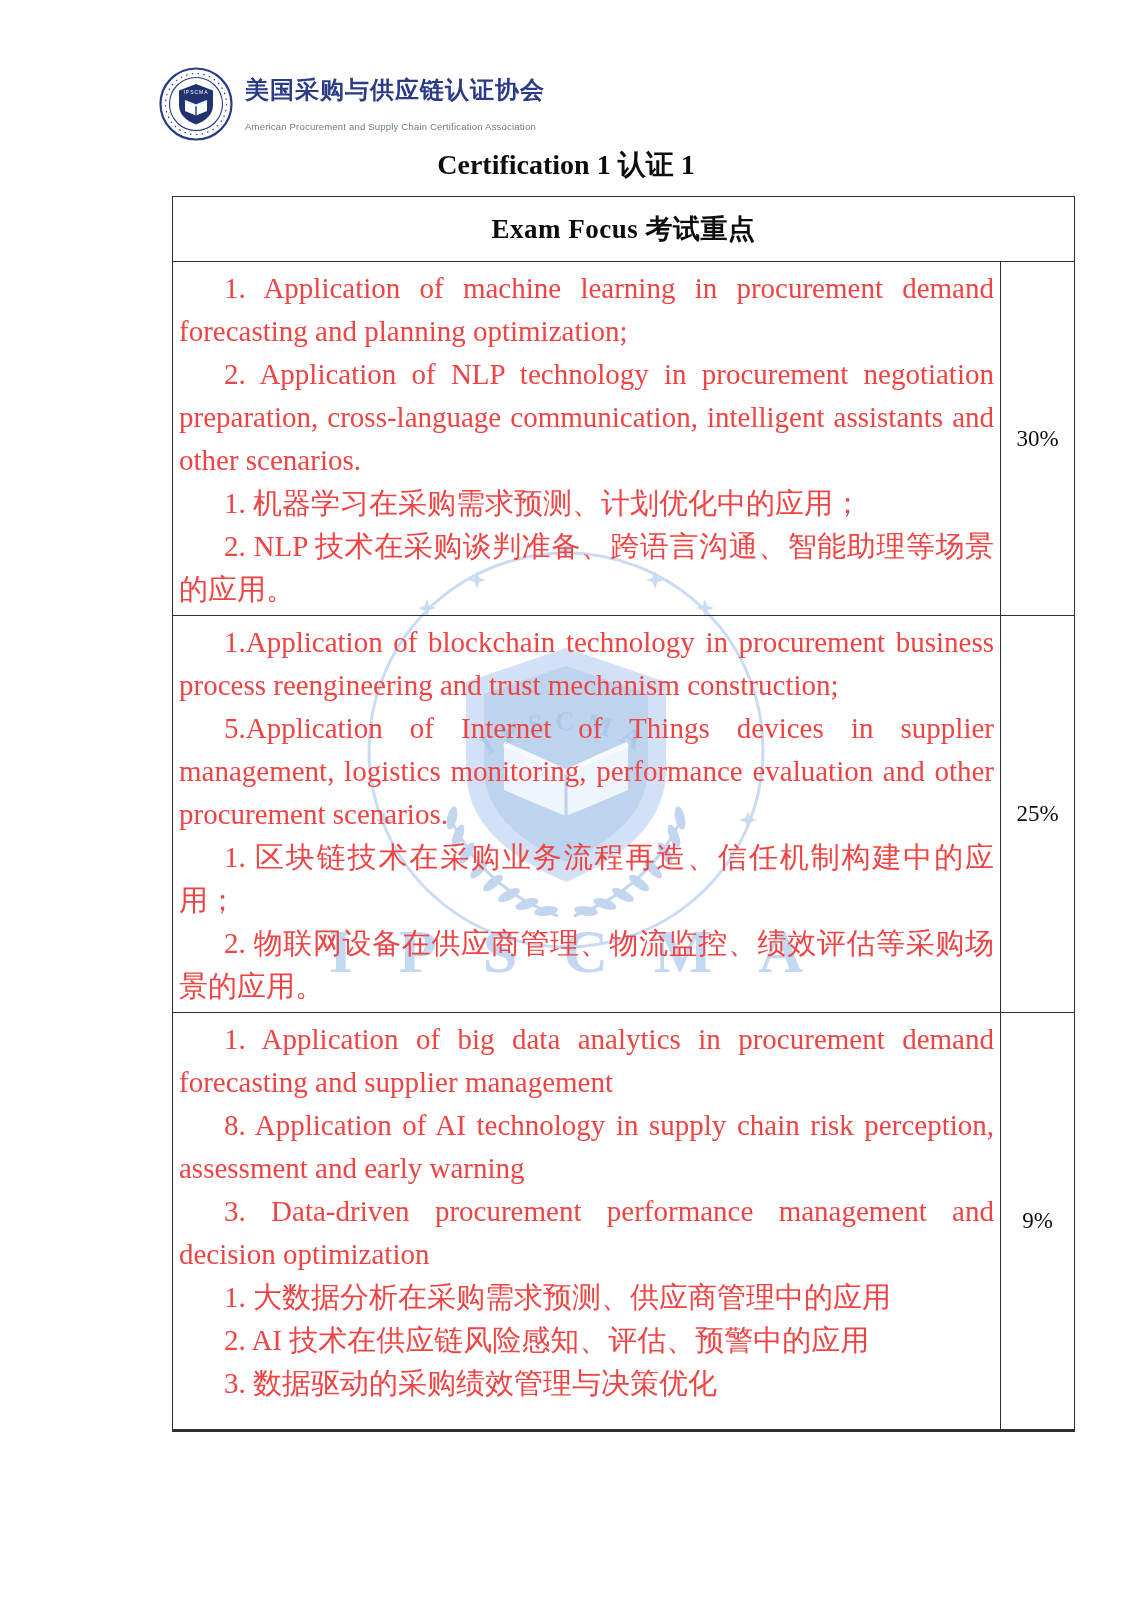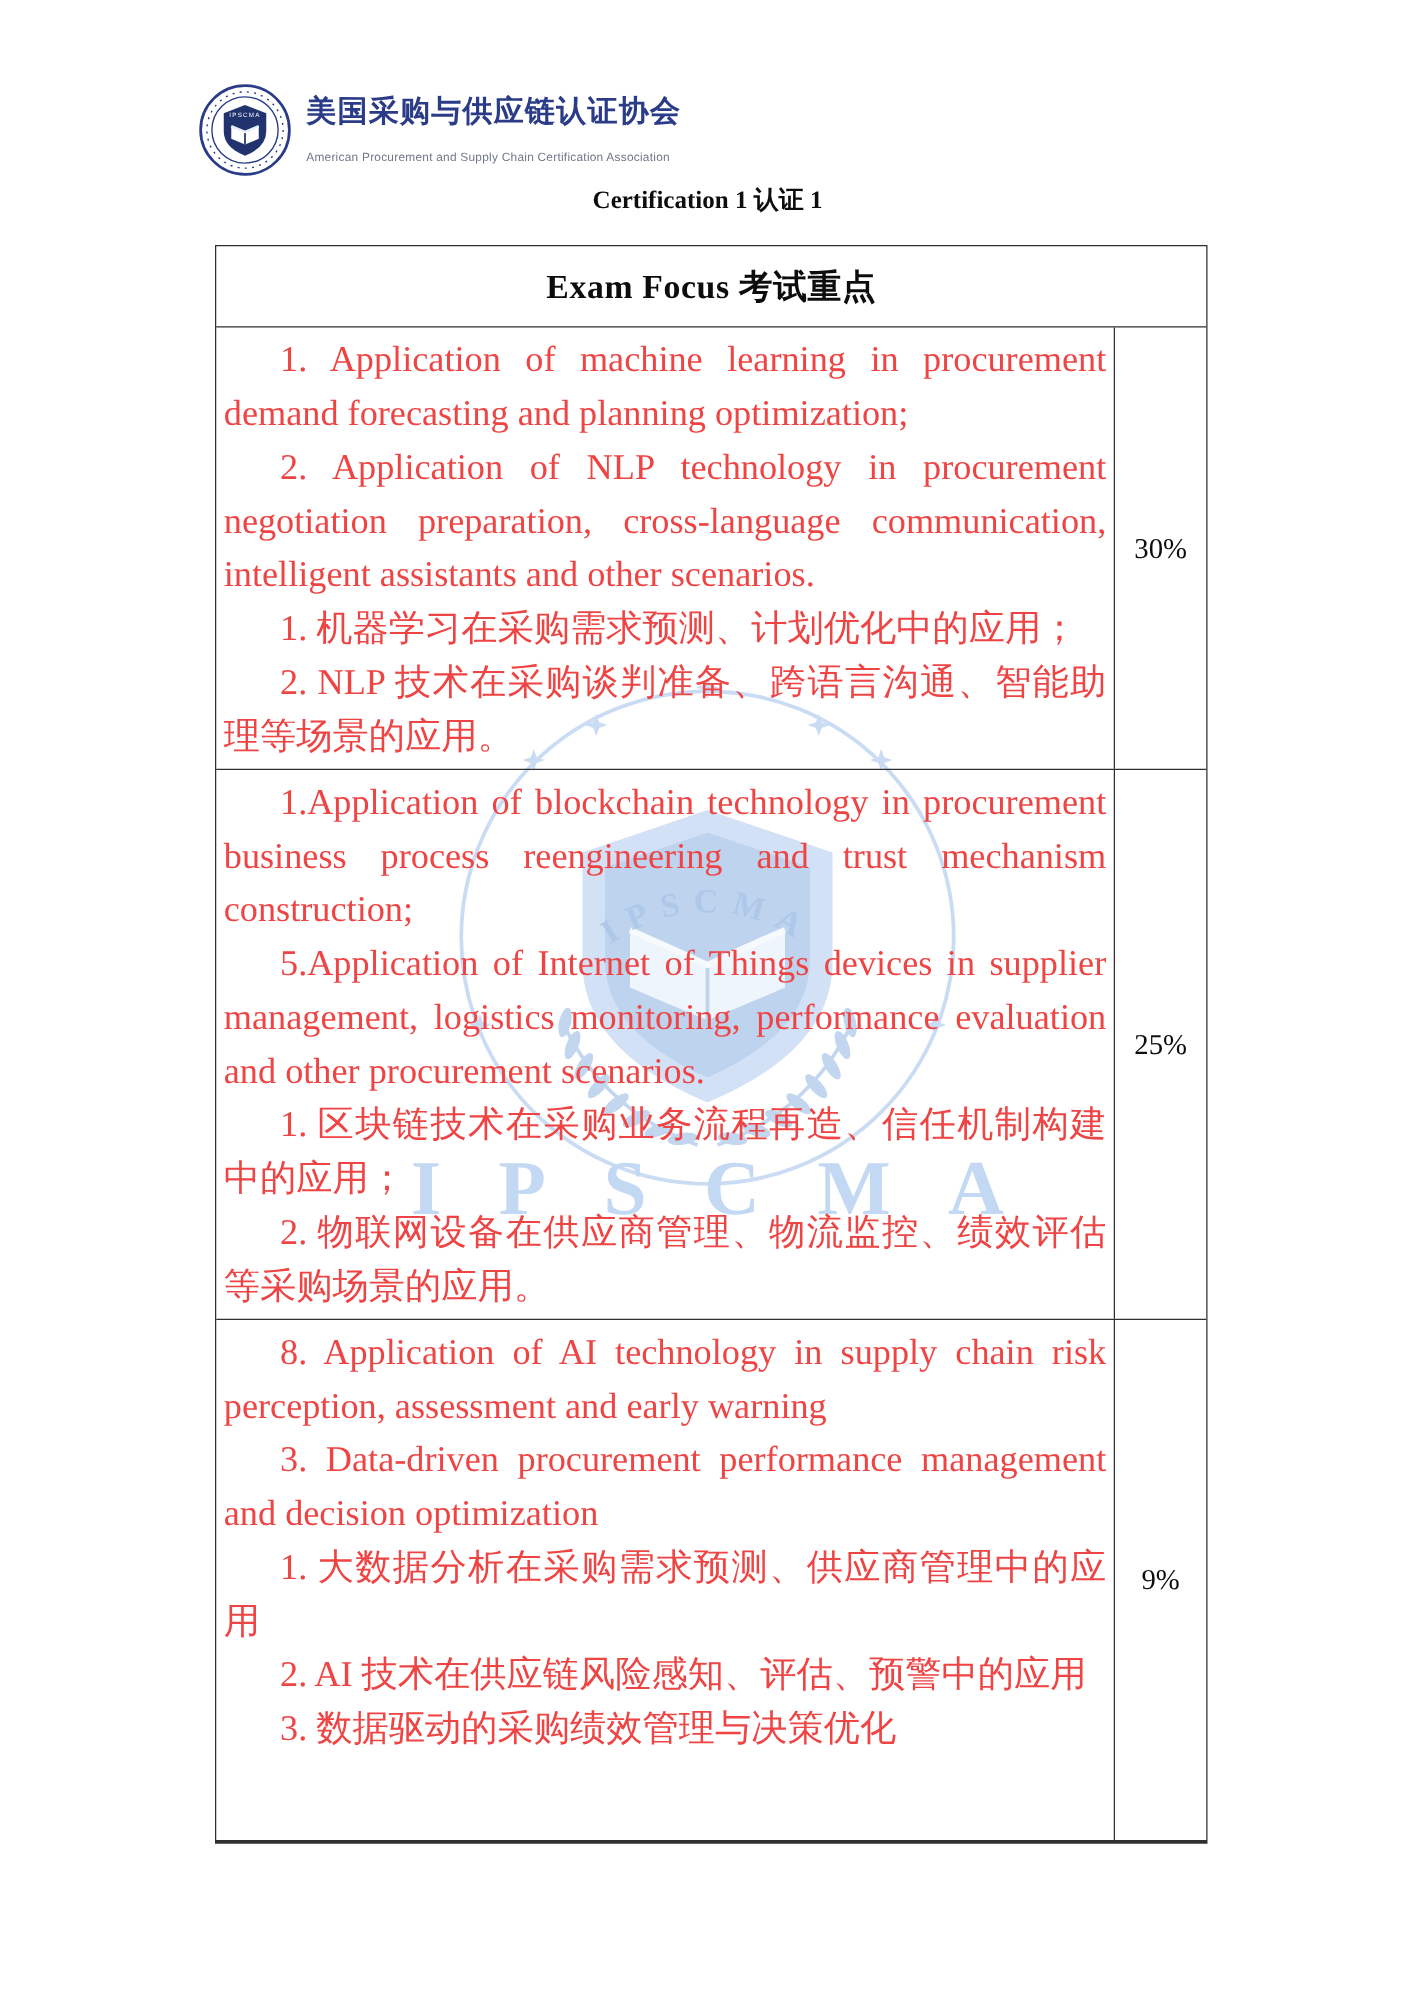--- a/index.html
+++ b/index.html
@@ -25,24 +25,24 @@
   .org-names .zh{
     font-family:"Liberation Sans","DejaVu Sans",sans-serif;
     font-weight:bold;font-size:24px;color:#2a3b87;letter-spacing:1px;line-height:1.2;
   }
   .org-names .en{
     font-family:"Liberation Sans","DejaVu Sans",sans-serif;
     font-size:9.5px;color:#6d7888;margin-top:17px;letter-spacing:.2px;
   }
   .doc-title{
     position:absolute;top:146px;left:0;width:100%;
-    text-align:center;font-weight:bold;font-size:20px;margin:0;color:#0d0d0d;
+    text-align:center;font-weight:bold;font-size:28px;margin:0;color:#0d0d0d;
   }
   .exam-table{
-    position:absolute;top:196px;left:172px;width:794px;
+    position:absolute;top:196px;left:172px;width:903px;
     border:1.5px solid #2f2f2f;border-bottom-width:3px;
     box-sizing:border-box;background:transparent;
   }
   .t-header{
     height:64px;display:flex;align-items:center;justify-content:center;
     font-weight:bold;font-size:27px;letter-spacing:.5px;color:#0d0d0d;
   }
   .t-row{display:flex;border-top:1.5px solid #2f2f2f;}
   .t-content{flex:1;padding:5px 6px 4px 6px;}
   .t-content p{
@@ -146,20 +146,21 @@
         <p>1.Application of blockchain technology in procurement business process reengineering and trust mechanism construction;</p>
         <p>5.Application of Internet of Things devices in supplier management, logistics monitoring, performance evaluation and other procurement scenarios.</p>
         <p>1. 区块链技术在采购业务流程再造、信任机制构建中的应用；</p>
         <p>2. 物联网设备在供应商管理、物流监控、绩效评估等采购场景的应用。</p>
       </div>
       <div class="t-weight">25%</div>
     </div>
 
     <div class="t-row row-3">
       <div class="t-content">
+        <p>1. Application of big data analytics in procurement demand forecasting and supplier management</p>
         <p>8. Application of AI technology in supply chain risk perception, assessment and early warning</p>
         <p>3. Data-driven procurement performance management and decision optimization</p>
         <p>1. 大数据分析在采购需求预测、供应商管理中的应用</p>
         <p>2. AI 技术在供应链风险感知、评估、预警中的应用</p>
         <p>3. 数据驱动的采购绩效管理与决策优化</p>
       </div>
       <div class="t-weight">9%</div>
     </div>
 
   </div>

